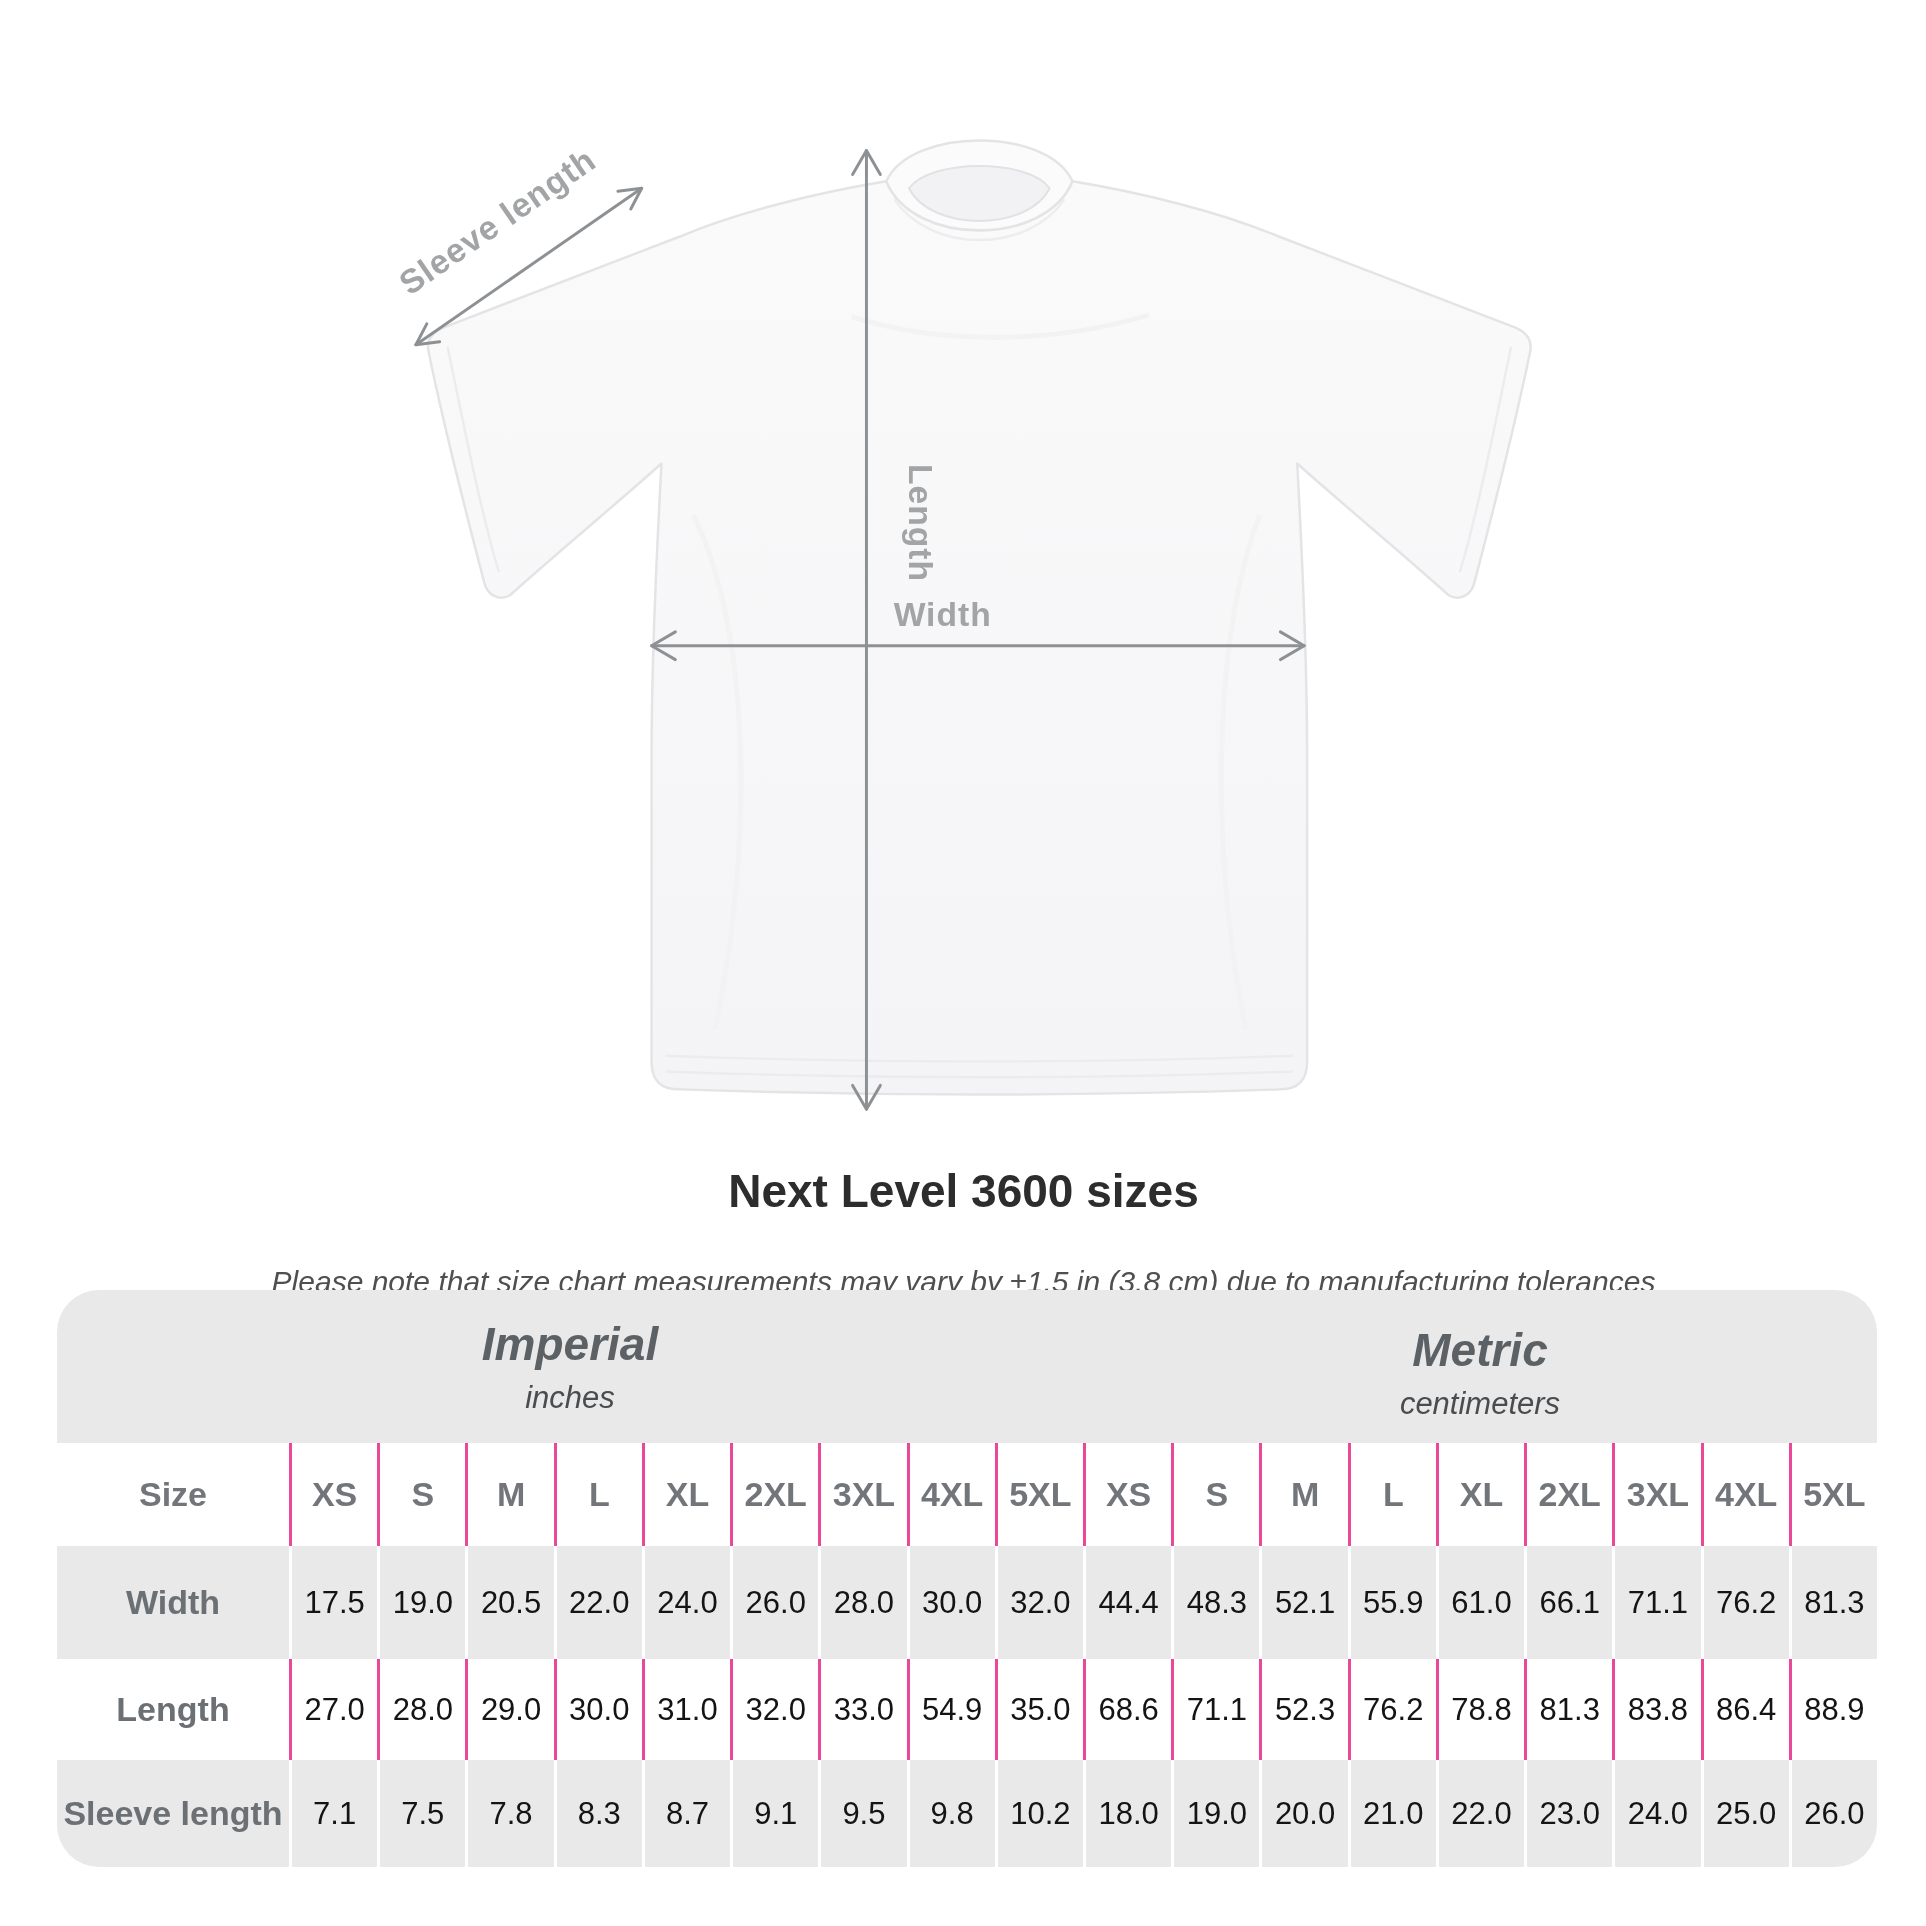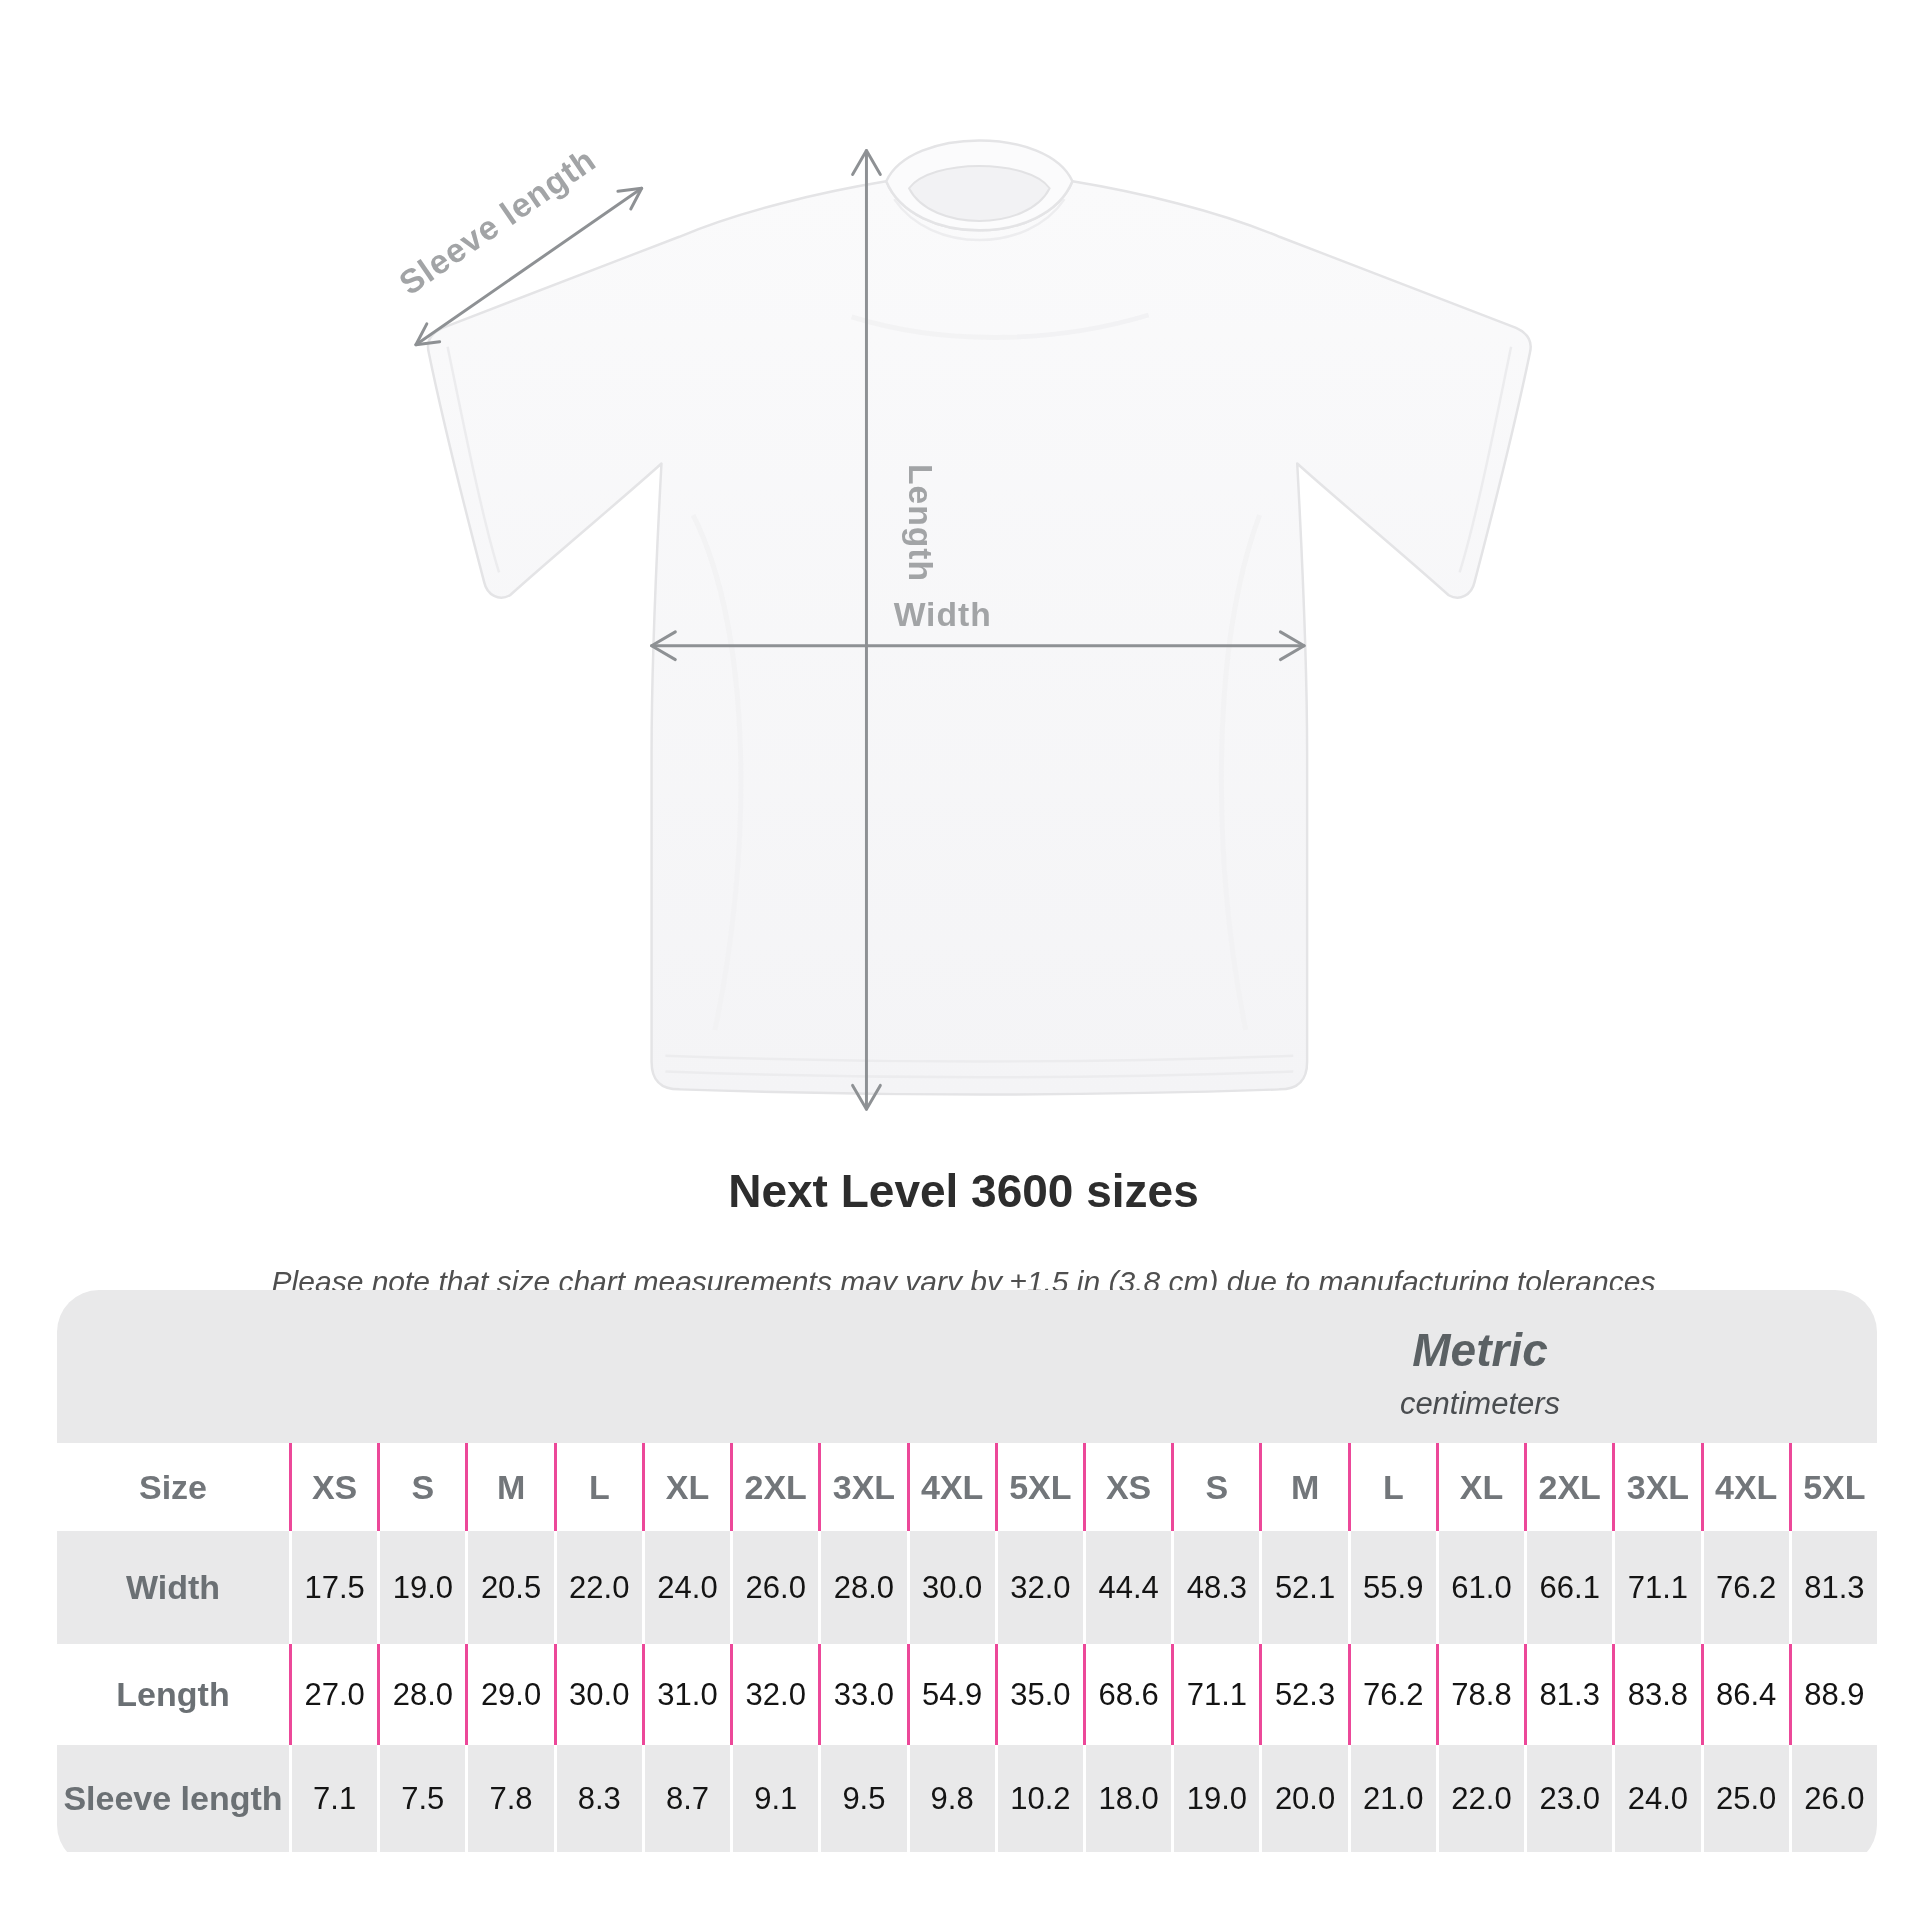--- a/index.html
+++ b/index.html
@@ -20,21 +20,21 @@
   .unit-group.metric{grid-column:11/20;margin-top:12px;}
   .unit-name{font-size:46px;font-weight:700;font-style:italic;color:#5b6164;}
   .unit-sub{font-size:31px;font-style:italic;color:#4a4d50;}
 
   .t-row{display:grid;grid-template-columns:232px repeat(18,1fr);}
   .t-row > div{display:flex;align-items:center;justify-content:center;}
   .t-row.white{background:#ffffff;}
   .t-row.gray{background:#e9e9ea;}
   .t-row.white > div + div{border-left:3px solid #ec4899;}
   .t-row.gray  > div + div{border-left:3px solid #ffffff;}
-  .r-header{height:88px;text-align:center;}
+  .r-header{height:103px;text-align:center;}
   .r-w{height:113px;}
   .r-l{height:101px;}
   .r-s{height:107px;}
   .head-cell{font-weight:700;color:#72767a;font-size:34px;}
   .row-label{font-weight:700;color:#6b7074;font-size:34px;}
   .val{color:#141414;font-size:31px;}
 </style>
 </head>
 <body>
 
@@ -110,20 +110,24 @@
       <text x="952" y="632" text-anchor="middle">Width</text>
     </g>
   </svg>
 
   <h1 class="title">Next Level 3600 sizes</h1>
   <p class="subtitle">Please note that size chart measurements may vary by ±1.5 in (3.8 cm) due to manufacturing tolerances</p>
 
   <div class="size-table">
 
     <div class="unit-band">
+      <div class="unit-group imperial">
+        <div class="unit-name">Imperial</div>
+        <div class="unit-sub">inches</div>
+      </div>
       <div class="unit-group metric">
         <div class="unit-name">Metric</div>
         <div class="unit-sub">centimeters</div>
       </div>
     </div>
 
     <div class="t-row white r-header">
       <div class="head-cell">Size</div>
       <div class="head-cell">XS</div>
       <div class="head-cell">S</div>

